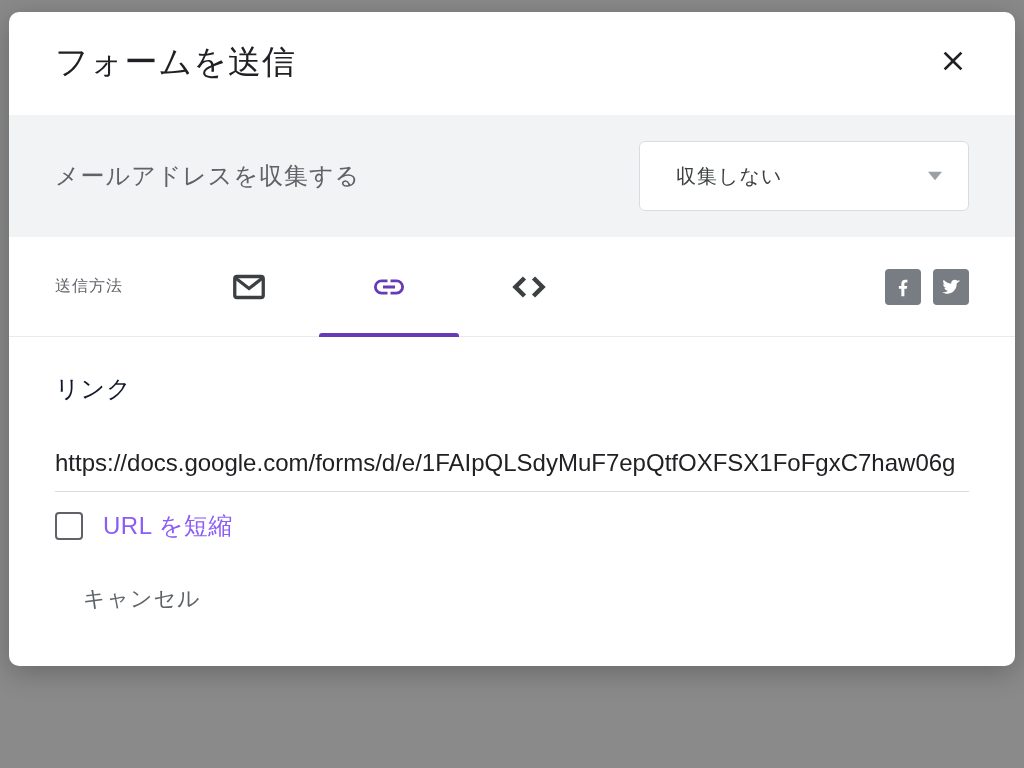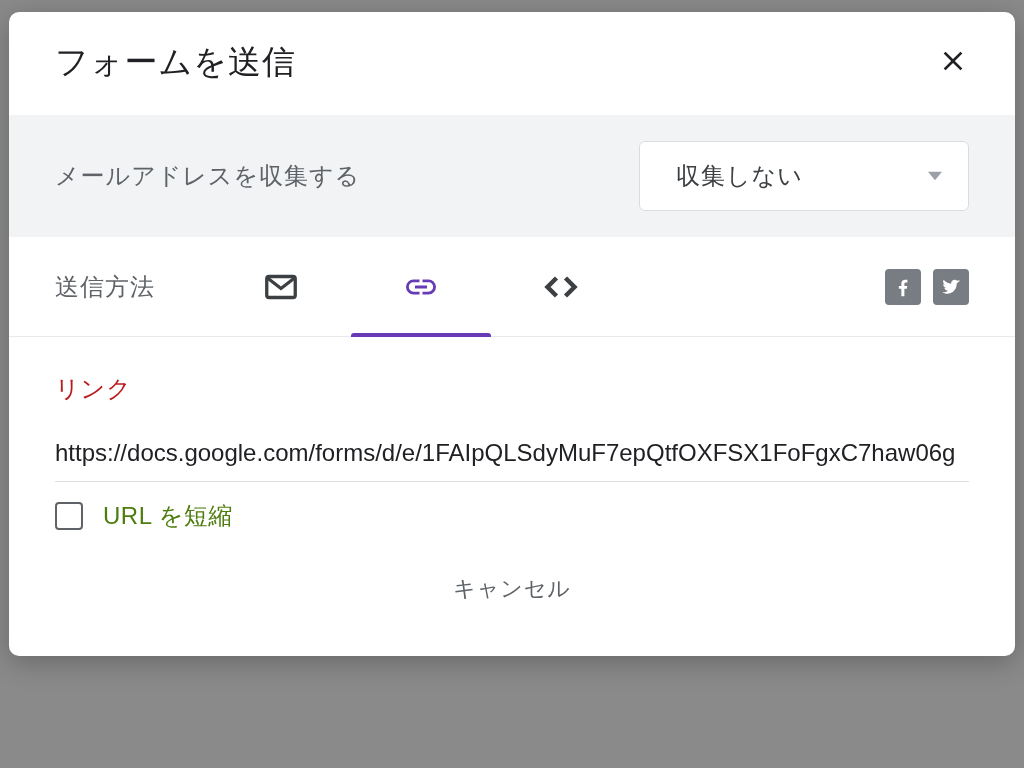--- a/index.html
+++ b/index.html
@@ -6,46 +6,46 @@
     body { width:1024px; height:768px; background:#8a8a8a; display:flex; align-items:flex-start; justify-content:center; overflow:hidden; }
     .dialog { width:1006px; background:#fff; border-radius:10px; margin-top:12px; box-shadow:0 6px 28px rgba(0,0,0,.25); overflow:hidden; }
     .dialog-header { display:flex; align-items:center; justify-content:space-between; padding:28px 42px 30px 46px; }
     .dialog-title { font-size:33px; font-weight:400; color:#202124; letter-spacing:1px; }
     .close-btn { background:none; border:none; cursor:pointer; padding:4px; }
     .close-btn svg { width:32px; height:32px; fill:#202124; }
 
     .collect-bar { background:#f1f3f4; display:flex; align-items:center; justify-content:space-between; padding:26px 46px;gap:12px; }
     .collect-label { font-size:24px; color:#5f6368; letter-spacing:1px; }
     .select { background:#fff; border:1px solid #dadce0; border-radius:6px; height:70px; width:330px; display:flex; align-items:center; justify-content:space-between; padding:0 26px 0 36px; cursor:pointer; }
-    .select-text { font-size:24px; color:#3c4043; letter-spacing:1px; }
+    .select-text { font-size:20px; color:#3c4043; letter-spacing:1px; }
     .select svg { width:14px; height:14px; fill:#9aa0a6; }
 
     .tabs-row { display:flex; align-items:center; padding:0 46px; border-bottom:1px solid #e8eaed; height:100px; }
-    .tabs-label { font-size:24px; color:#5f6368; letter-spacing:1px; margin-right:56px; }
+    .tabs-label { font-size:16px; color:#5f6368; letter-spacing:1px; margin-right:56px; }
     .tabs { display:flex; align-items:center; height:100%; }
     .tab { width:140px; height:100%; display:flex; align-items:center; justify-content:center; cursor:pointer; position:relative; border:none; background:none; }
     .tab.active::after { content:''; position:absolute; left:0; bottom:-1px; width:100%; height:4px; background:#673ab7; border-radius:3px 3px 0 0; }
     .tab svg { width:36px; height:36px; }
     .tab-mail svg { fill:none; stroke:#3c4043; stroke-width:2.2; }
     .tab-link svg { fill:#673ab7; }
     .tab-embed svg { fill:none; stroke:#3c4043; stroke-width:3; }
     .spacer { flex:1; }
     .social { display:flex; gap:12px; }
     .social-btn { width:36px; height:36px; border-radius:4px; background:#777d82; display:flex; align-items:center; justify-content:center; border:none; cursor:pointer; }
     .social-btn svg { fill:#fff; width:22px; height:22px; }
 
     .link-section { padding:36px 46px 0 46px; }
-    .link-label { font-size:24px; color:#b91c1c; letter-spacing:1px; margin-bottom:28px; }
+    .link-label { font-size:24px; color:#0f172a; letter-spacing:1px; margin-bottom:38px; }
     .link-input { width:100%; border:none; border-bottom:1px solid #dadce0; font-size:24px; color:#202124; padding:6px 0 14px 0; outline:none; background:transparent; white-space:nowrap; overflow:hidden; text-overflow:clip; }
 
     .shorten-row { display:flex; align-items:center; gap:20px; padding:18px 46px 0 46px; }
     .checkbox { width:28px; height:28px; border:2.5px solid #5f6368; border-radius:4px; background:#fff; cursor:pointer; flex-shrink:0; appearance:none; }
-    .shorten-label { font-size:24px; color:#4d7c0f; letter-spacing:.5px; }
+    .shorten-label { font-size:24px; color:#8b5cf6; letter-spacing:.5px; }
 
-    .footer { display:flex; justify-content:center; align-items:center; gap:18px; padding:28px 46px 38px 46px; }
+    .footer { display:flex; justify-content:space-between; align-items:center; gap:18px; padding:28px 46px 38px 46px; }
     .btn { font-size:22px; letter-spacing:1px; padding:14px 28px; border-radius:6px; border:none; cursor:pointer; background:none; }
     .btn-cancel { color:#5f6368; }
     .btn-copy { color:#673ab7; border:1px solid #dadce0; padding:14px 44px; }
   </style>
 </head>
 <body>
 
 <div class="dialog">
 
   <div class="dialog-header">

